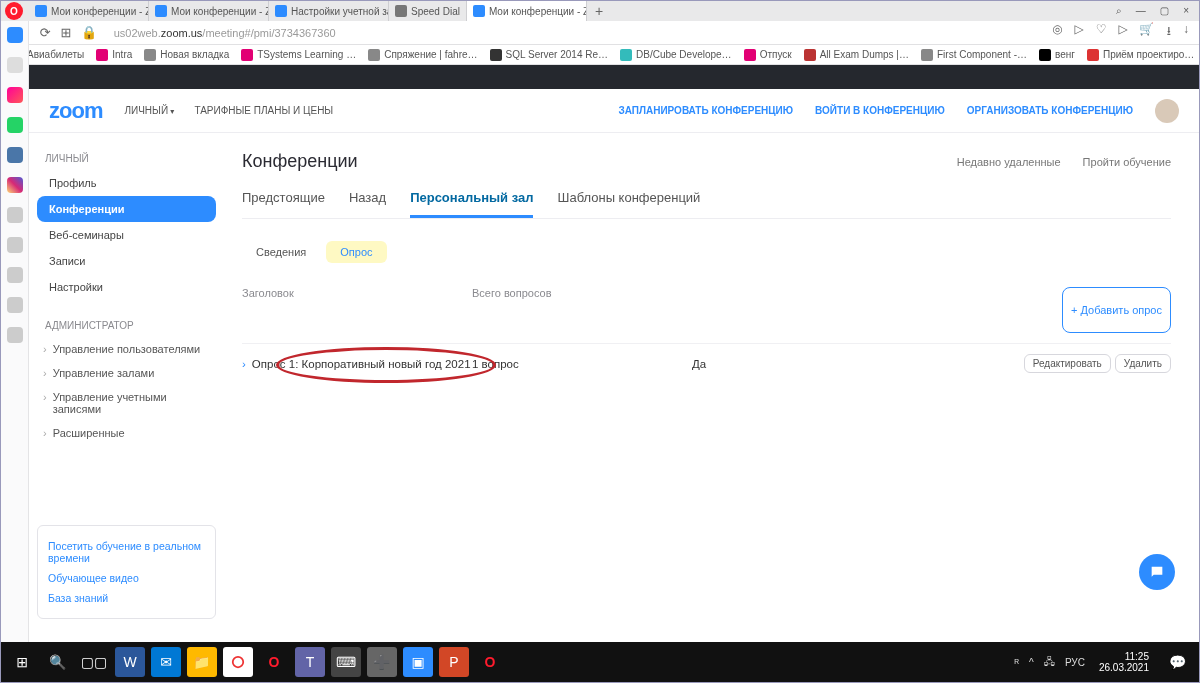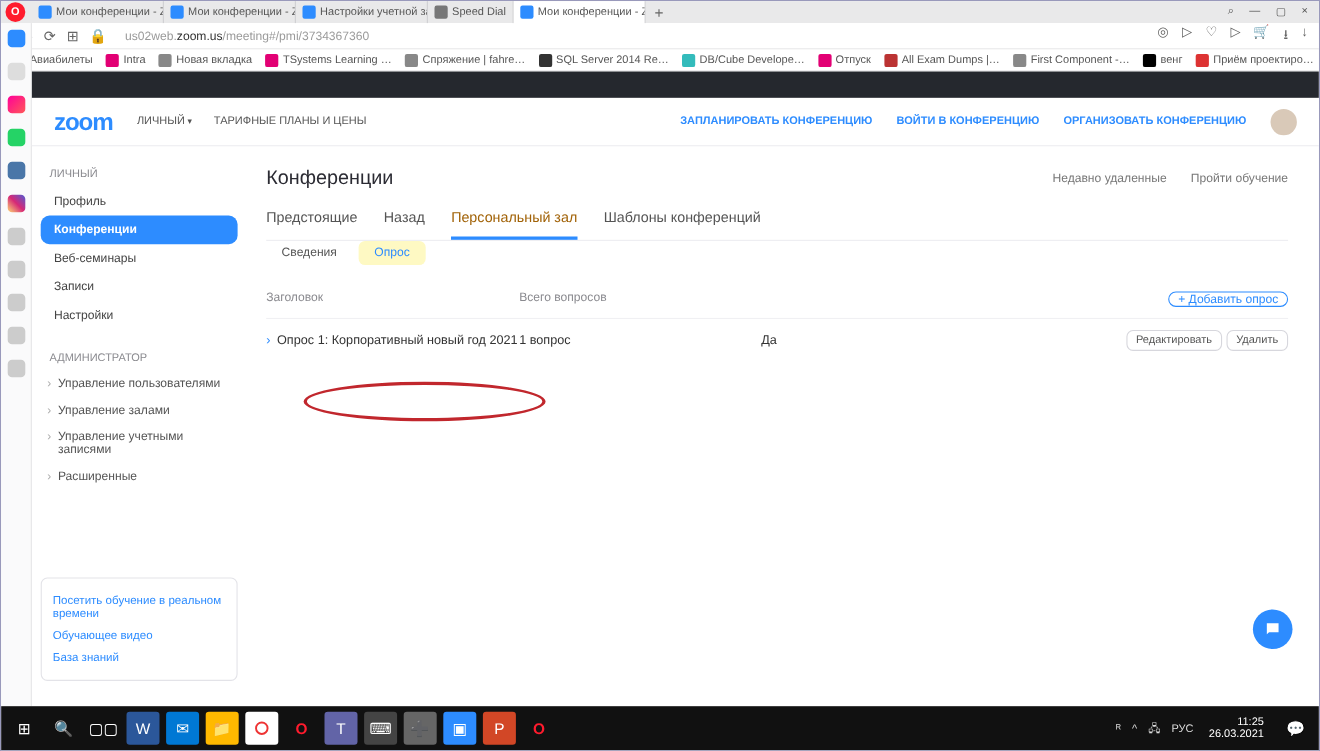--- a/index.html
+++ b/index.html
@@ -47,32 +47,32 @@
   .leftnav .item { display:block; padding:7px 12px; border-radius:8px; color:#444;}
   .leftnav .item.active { background:#2d8cff; color:#fff; font-weight:600;}
   .leftnav .admin-item { display:flex; gap:6px; padding:6px 6px; color:#555;}
   .leftnav .admin-item::before{content:"›"; color:#aaa;}
   .help-box { margin-top:80px; border:1px solid #e3e3e8; border-radius:6px; padding:10px; font-size:10.5px; color:#2d8cff;}
   .help-box div { padding:4px 0;}
   
   .main { flex:1; padding:18px 28px 0 18px;}
   .page-title { font-size:18px; color:#2b2b33; margin-bottom:18px; display:flex; align-items:center;}
   .title-right { margin-left:auto; display:flex; gap:22px; font-size:11px; color:#777;}
-  .tabs-row { display:flex; gap:24px; border-bottom:1px solid #ededf1; font-size:13px; color:#555; margin-bottom:0;}
+  .tabs-row { display:flex; gap:24px; border-bottom:1px solid #ededf1; font-size:13px; color:#555; margin-bottom:22px;}
   .tabs-row .t { padding:0 0 10px 0; cursor:pointer;}
-  .tabs-row .t.active { color:#a16207; border-bottom:3px solid #2d8cff; font-weight:400;}
+  .tabs-row .t.active { color:#0369a1; border-bottom:3px solid #2d8cff; font-weight:700;}
   .subtabs { display:flex; gap:6px; font-size:11px; margin-bottom:18px;}
   .subtabs .st { padding:5px 14px; border-radius:6px; color:#555;}
   .subtabs .st.active { background:#fef9c3; color:#2d8cff;}
   .poll-head { display:flex; font-size:11px; color:#8a8a8f; padding:6px 0 10px 0; }
   .col-title { flex:0 0 230px;}
   .col-q { flex:0 0 220px;}
   .col-anon { flex:0 0 220px;}
   .col-act { margin-left:auto;}
-  .addpoll { border:1px solid #2d8cff; color:#2d8cff; background:#fff; border-radius:8px; padding:0 8px; font-size:11px;}
+  .addpoll { border:1px solid #2d8cff; color:#2d8cff; background:#fff; border-radius:8px; padding:16px 8px; font-size:11px;}
   .poll-row { display:flex; align-items:center; font-size:11.5px; color:#333; padding:10px 0; border-top:1px solid #f0f0f3;}
   .poll-row .chev{color:#2d8cff; margin-right:6px;}
   .row-actions { margin-left:auto; display:flex; gap:4px;}
   .row-actions button{ border:1px solid #d7d7dd; background:#fff; border-radius:6px; padding:3px 8px; font-size:10px; color:#555;}
   .circle-anno { position:absolute; border:3px solid #c1272d; border-radius:50%; width:220px; height:36px; pointer-events:none;}
   .fab { position:absolute; right:24px; bottom:52px; width:36px; height:36px; background:#2d8cff; border-radius:50%; display:flex; align-items:center; justify-content:center;}
   .fab svg{fill:#fff;}
   
   .taskbar { position:absolute; left:0; right:0; bottom:0; height:40px; background:#111; display:flex; align-items:center; padding:0 6px; gap:6px;}
   .tb-btn { width:30px; height:30px; display:flex; align-items:center; justify-content:center; color:#fff; font-size:14px;}

